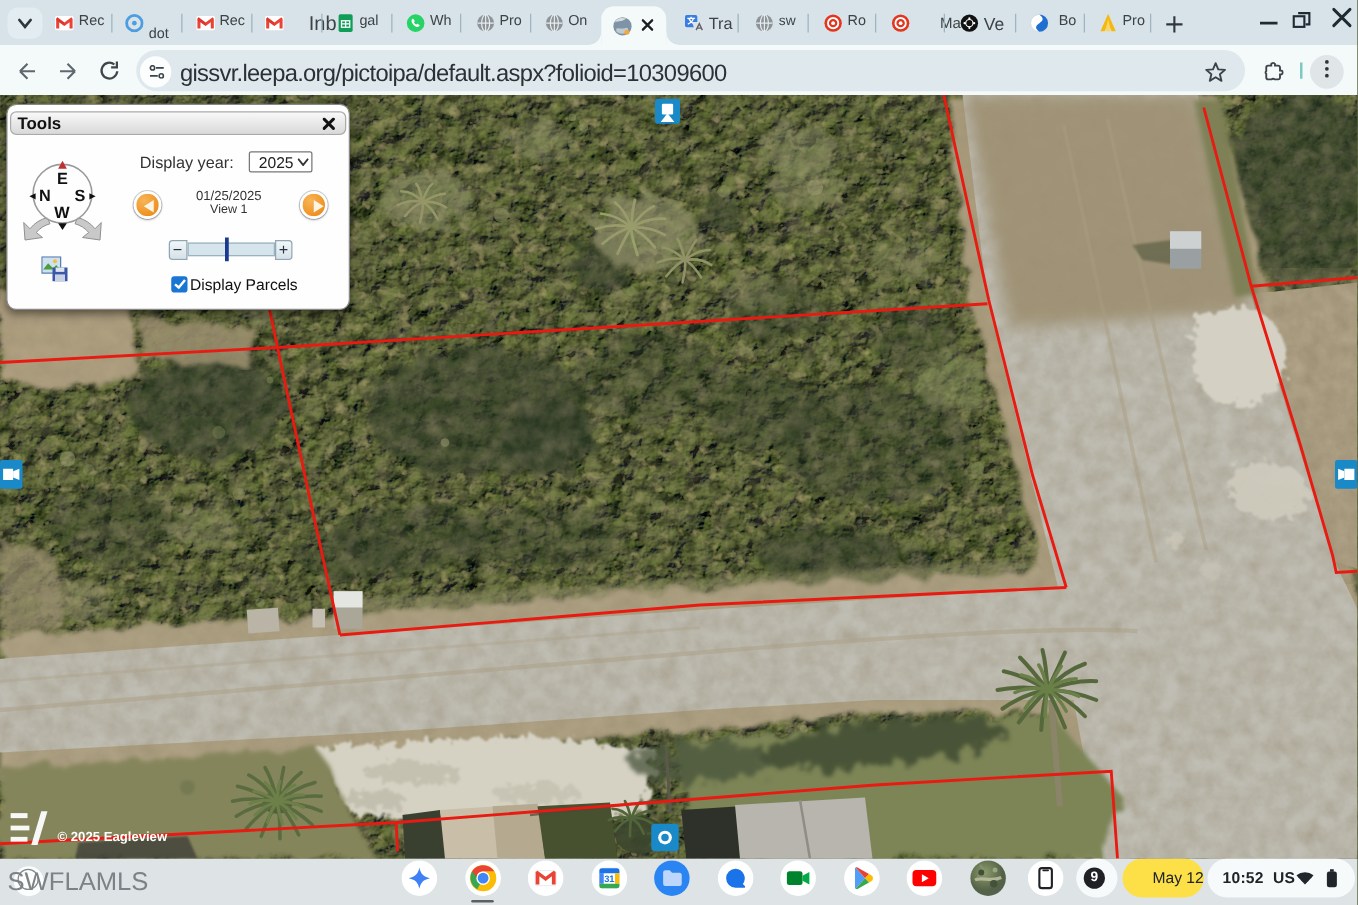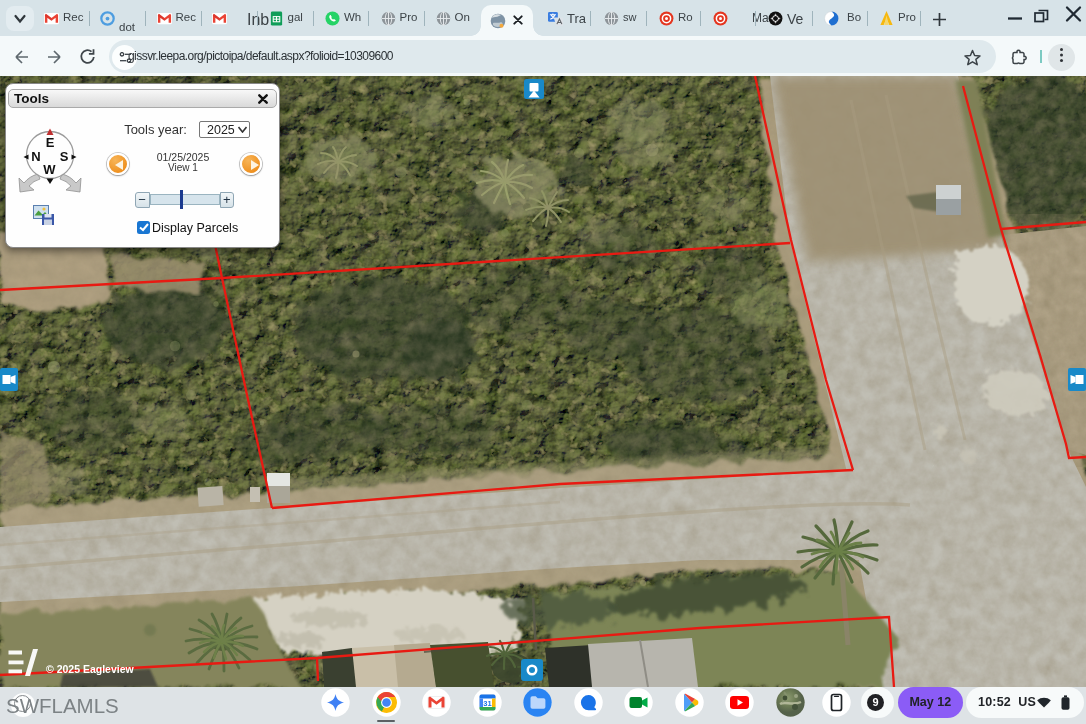--- a/index.html
+++ b/index.html
@@ -143,21 +143,21 @@
 <path d="M80.5 1.2 V5.8 H75.9" stroke="#3f464b" stroke-width="1.8" fill="none"></path>
   </svg>
 <div style="position:absolute;left:109px;top:40px;width:887px;height:33px;border-radius:17px;background:#dfe9ed;z-index:31"></div>
 <div style="position:absolute;left:112px;top:45px;width:25px;height:25px;border-radius:50%;background:#fcfefe;z-index:32"></div>
 <svg style="position:absolute;left:118.5px;top:52px;z-index:33" width="13" height="11" viewBox="0 0 13 11">
 <circle cx="3" cy="2.3" r="1.7" fill="none" stroke="#3c4348" stroke-width="1.3"></circle>
     <path d="M5.8 2.3 H12" stroke="#3c4348" stroke-width="1.3"></path>
 <circle cx="10" cy="8.7" r="1.7" fill="none" stroke="#3c4348" stroke-width="1.3"></circle>
     <path d="M1 8.7 H7.2" stroke="#3c4348" stroke-width="1.3"></path>
   </svg>
-<div style="position:absolute;left:128px;top:49px;font-size:12px;letter-spacing:-.55px;color:#2b3135;z-index:32">gissvr.leepa.org/pictoipa/default.aspx?folioid=10309600</div>
+<div style="position:absolute;left:144px;top:49px;font-size:19px;letter-spacing:-.55px;color:#2b3135;z-index:32">gissvr.leepa.org/pictoipa/default.aspx?folioid=10309600</div>
 <svg style="position:absolute;left:964px;top:49px;z-index:32" width="17" height="17" viewBox="0 0 17 17">
     <path d="M8.5 1.5 L10.6 6.5 L16 6.9 L11.9 10.4 L13.2 15.7 L8.5 12.8 L3.8 15.7 L5.1 10.4 L1 6.9 L6.4 6.5 Z" fill="none" stroke="#3c4348" stroke-width="1.5" stroke-linejoin="round"></path>
   </svg>
 <svg style="position:absolute;left:1010px;top:49px;z-index:32" width="17" height="17" viewBox="0 0 17 17">
     <path d="M7 2.2 a1.7 1.7 0 0 1 3 0 v1.3 h2.5 a1.5 1.5 0 0 1 1.5 1.5 v2.5 h1.3 a1.7 1.7 0 0 1 0 3 h-1.3 v2.5 a1.5 1.5 0 0 1 -1.5 1.5 h-2.8 a1.6 1.6 0 0 0 -2.4 0 h-2.8 a1.5 1.5 0 0 1 -1.5 -1.5 v-2.8 a1.6 1.6 0 0 1 0 -2.4 v-2.8 a1.5 1.5 0 0 1 1.5 -1.5 h2.5 z" fill="none" stroke="#3c4348" stroke-width="1.5"></path>
   </svg>
 <div style="position:absolute;left:1040px;top:50px;width:1.5px;height:13px;background:#7ccac2;z-index:32"></div>
 <div style="position:absolute;left:1048px;top:44px;width:27px;height:27px;border-radius:50%;background:#e0e6e8;z-index:31"></div>
 <div style="position:absolute;left:1060px;top:48px;width:3.2px;height:3.2px;border-radius:50%;background:#2f3338;box-shadow:0 5.5px 0 #2f3338,0 11px 0 #2f3338;z-index:32"></div>
 <svg width="1086" height="611" viewBox="0 0 1086 611" style="position:absolute;left:0;top:76px;z-index:1">
@@ -599,21 +599,21 @@
 <path d="M28.5 52.5 h7 l-3.5 5.5 z" fill="#111"></path>
 </svg>
 <svg style="position:absolute;left:33px;top:205px;z-index:21" width="22" height="21" viewBox="0 0 22 21">
 <rect x="0.5" y="0.5" width="15" height="13" fill="#cfe0ef" stroke="#5a7fb0"></rect>
 <path d="M1.5 10.5 l4 -5 l4 4 l2.5 -2.5 l3 3.5 z" fill="#4a9e3f"></path>
 <circle cx="11" cy="4" r="1.6" fill="#f0c040"></circle>
 <rect x="9" y="9" width="12" height="11" fill="#3a57a8"></rect>
 <rect x="11.5" y="9" width="7" height="3.5" fill="#dfe5ee"></rect>
 <rect x="11" y="14.5" width="8" height="5.5" fill="#c8d2e4"></rect>
   </svg>
-<div style="position:absolute;left:87px;top:122px;width:100px;text-align:right;font-size:13px;color:#333;z-index:21;white-space:nowrap">Tools year:</div>
+<div style="position:absolute;left:87px;top:122px;width:100px;text-align:right;font-size:13px;color:#333;z-index:21;white-space:nowrap">Display year:</div>
 <div style="position:absolute;left:199px;top:120.5px;width:51px;height:17px;border:1px solid #777;border-radius:2px;background:#fff;font-size:12.5px;color:#222;padding:1.5px 0 0 7px;z-index:21">2025</div>
 <svg style="position:absolute;left:238px;top:126px;z-index:22" width="9" height="7" viewBox="0 0 9 7">
     <path d="M0.5 1 L4.5 6 L8.5 1" stroke="#333" stroke-width="1.6" fill="none"></path>
   </svg>
 <div style="position:absolute;left:106.5px;top:152.5px;width:22px;height:22px;border-radius:50%;background:radial-gradient(circle at 35% 30%,#f7b558,#ef9222 70%,#e07d10);border:2px solid #fff;box-shadow:0 0 0 1px rgba(0,0,0,.18),0 1px 2px rgba(0,0,0,.3);z-index:21">
     <div style="position:absolute;left:6px;top:5.5px;width:0;height:0;border-style:solid;border-width:5.5px 8px 5.5px 0;border-color:transparent #fdf4e2 transparent transparent"></div>
   </div>
 <div style="position:absolute;left:240px;top:152.5px;width:22px;height:22px;border-radius:50%;background:radial-gradient(circle at 35% 30%,#f7b558,#ef9222 70%,#e07d10);border:2px solid #fff;box-shadow:0 0 0 1px rgba(0,0,0,.18),0 1px 2px rgba(0,0,0,.3);z-index:21">
     <div style="position:absolute;left:9px;top:5.5px;width:0;height:0;border-style:solid;border-width:5.5px 0 5.5px 8px;border-color:transparent transparent transparent #fdf4e2"></div>
   </div>
@@ -701,19 +701,19 @@
 <circle cx="20" cy="8" r="2" fill="#9aa383"></circle>
   </svg>
 <div style="position:absolute;left:377px;top:719.5px;width:18px;height:2.5px;background:#5c6064;border-radius:2px;z-index:31"></div>
 <svg style="position:absolute;left:821.5px;top:688px;z-index:31" width="29" height="29" viewBox="0 0 29 29">
     <circle cx="14.5" cy="14.5" r="14.2" fill="#fff"></circle>
     <rect x="9.5" y="6.5" width="10" height="16" rx="2" fill="none" stroke="#1f2327" stroke-width="1.7"></rect>
 <path d="M12.5 8.3 h4" stroke="#1f2327" stroke-width="1.3" stroke-linecap="round"></path>
   </svg>
 <div style="position:absolute;left:861px;top:686.5px;width:33px;height:31px;border-radius:16px;background:#f7fafa;z-index:31"></div>
 <div style="position:absolute;left:867px;top:694px;width:17px;height:17px;border-radius:50%;background:#202124;z-index:32;text-align:center;font-size:11px;font-weight:bold;color:#fff;line-height:17px">9</div>
-<div style="position:absolute;left:897.5px;top:686.5px;width:65.5px;height:31px;border-radius:16px;background:#8b5cf6;z-index:31;text-align:center;font-size:12.5px;font-weight:bold;color:#202327;line-height:31px">May 12</div>
+<div style="position:absolute;left:897.5px;top:686.5px;width:65.5px;height:31px;border-radius:16px;background:#fde047;z-index:31;text-align:right;font-size:12.5px;font-weight:normal;color:#202327;line-height:31px">May 12</div>
 <div style="position:absolute;left:965.5px;top:686.5px;width:118px;height:31px;border-radius:16px;background:#f7fafa;z-index:31"></div>
 <div style="position:absolute;left:978px;top:686.5px;font-size:12.5px;font-weight:bold;color:#202327;line-height:31px;z-index:32;letter-spacing:.2px">10:52&nbsp; US</div>
 <svg style="position:absolute;left:1036px;top:694px;z-index:32" width="44" height="18" viewBox="0 0 44 18">
 <path d="M8 13.5 C3.5 9 2.5 8 1.2 6.2 A11 11 0 0 1 14.8 6.2 C13.5 8 12.5 9 8 13.5 Z" fill="#20262b"></path>
 <rect x="25.5" y="3.2" width="8" height="12.5" rx="1.8" fill="#20262b"></rect>
     <rect x="28" y="1.4" width="3" height="2" fill="#20262b"></rect>
   </svg>
 </body></html>

